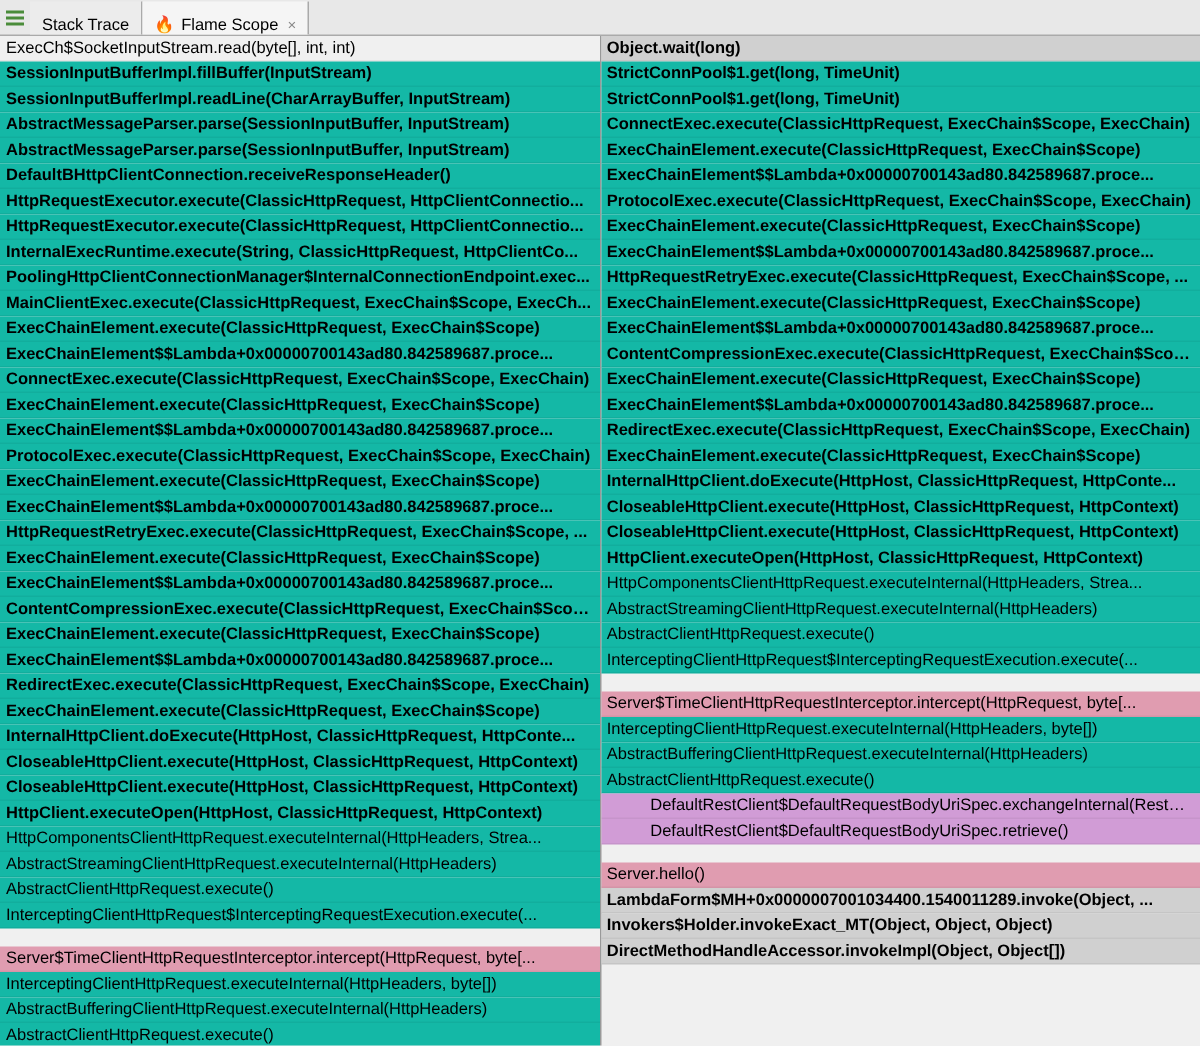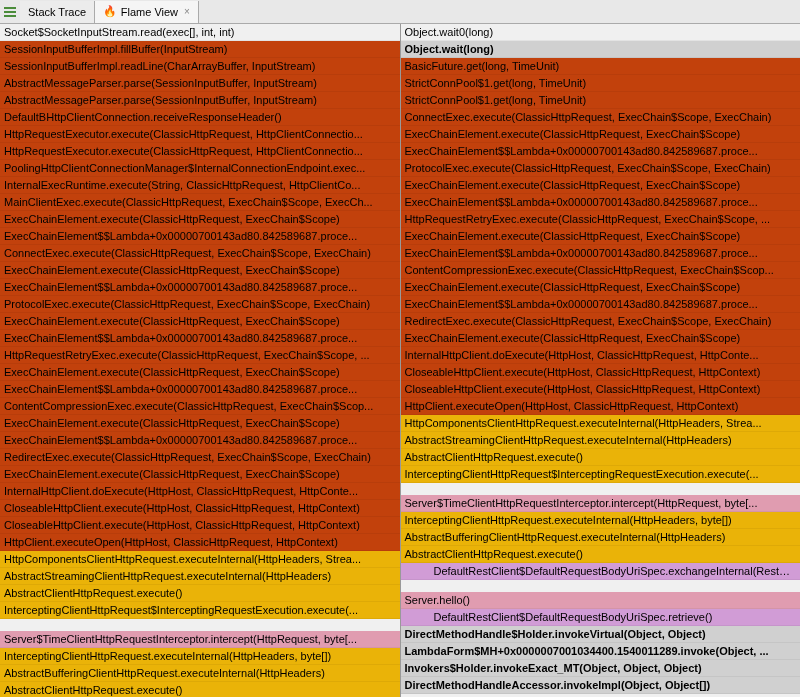--- a/index.html
+++ b/index.html
@@ -33,21 +33,21 @@
       padding: 0 4px;
     }
     .menu-icon span {
       display: block;
       width: 12px;
       height: 2px;
       background: #4a8c3a;
     }
     .tab {
       display: flex;
-      align-items: center;
+      align-items: flex-end;
       height: 22px;
       padding: 0 8px;
       border-right: 1px solid #aaa;
       background: #ececec;
       gap: 4px;
       cursor: pointer;
     }
     .tab.active {
       background: #f5f5f5;
     }
@@ -74,57 +74,57 @@
       height: 17px;
       line-height: 17px;
       padding: 0 4px;
       white-space: nowrap;
       overflow: hidden;
       text-overflow: ellipsis;
       color: #000;
       border-bottom: 1px solid rgba(0,0,0,0.05);
     }
     .c-white { background: #f0f0f0; }
-    .c-green { background: #c2410c; }
-    .c-olive { background: #eab308; }
+    .c-green { background: #14b8a6; font-weight: bold; }
+    .c-olive { background: #14b8a6; }
     .c-pink { background: #e09cb0; margin-top: 12px; }
     .c-purple { background: #d19cd6; padding-left: 33px; }
     .c-gray { background: #d0d0d0; font-weight: bold; }
   </style>
 </head>
 <body>
 
 <div class="tab-bar">
   <div class="menu-icon">
     <span></span>
       <span></span>
       <span></span>
   </div>
   <div class="tab">
     <span>Stack Trace</span>
   </div>
   <div class="tab active">
     <span class="flame-icon">🔥</span>
-    <span>Flame View</span>
+    <span>Flame Scope</span>
     <span class="tab-close">×</span>
   </div>
 </div>
 
 <div class="grid">
   <div class="col" id="col-left">
-      <div class="row c-white">Socket$SocketInputStream.read(exec[], int, int)</div>
+      <div class="row c-white">ExecCh$SocketInputStream.read(byte[], int, int)</div>
       <div class="row c-green">SessionInputBufferImpl.fillBuffer(InputStream)</div>
       <div class="row c-green">SessionInputBufferImpl.readLine(CharArrayBuffer, InputStream)</div>
       <div class="row c-green">AbstractMessageParser.parse(SessionInputBuffer, InputStream)</div>
       <div class="row c-green">AbstractMessageParser.parse(SessionInputBuffer, InputStream)</div>
       <div class="row c-green">DefaultBHttpClientConnection.receiveResponseHeader()</div>
       <div class="row c-green">HttpRequestExecutor.execute(ClassicHttpRequest, HttpClientConnectio...</div>
       <div class="row c-green">HttpRequestExecutor.execute(ClassicHttpRequest, HttpClientConnectio...</div>
+      <div class="row c-green">InternalExecRuntime.execute(String, ClassicHttpRequest, HttpClientCo...</div>
       <div class="row c-green">PoolingHttpClientConnectionManager$InternalConnectionEndpoint.exec...</div>
-      <div class="row c-green">InternalExecRuntime.execute(String, ClassicHttpRequest, HttpClientCo...</div>
       <div class="row c-green">MainClientExec.execute(ClassicHttpRequest, ExecChain$Scope, ExecCh...</div>
       <div class="row c-green">ExecChainElement.execute(ClassicHttpRequest, ExecChain$Scope)</div>
       <div class="row c-green">ExecChainElement$$Lambda+0x00000700143ad80.842589687.proce...</div>
       <div class="row c-green">ConnectExec.execute(ClassicHttpRequest, ExecChain$Scope, ExecChain)</div>
       <div class="row c-green">ExecChainElement.execute(ClassicHttpRequest, ExecChain$Scope)</div>
       <div class="row c-green">ExecChainElement$$Lambda+0x00000700143ad80.842589687.proce...</div>
       <div class="row c-green">ProtocolExec.execute(ClassicHttpRequest, ExecChain$Scope, ExecChain)</div>
       <div class="row c-green">ExecChainElement.execute(ClassicHttpRequest, ExecChain$Scope)</div>
       <div class="row c-green">ExecChainElement$$Lambda+0x00000700143ad80.842589687.proce...</div>
       <div class="row c-green">HttpRequestRetryExec.execute(ClassicHttpRequest, ExecChain$Scope, ...</div>
@@ -143,23 +143,21 @@
       <div class="row c-olive">AbstractStreamingClientHttpRequest.executeInternal(HttpHeaders)</div>
       <div class="row c-olive">AbstractClientHttpRequest.execute()</div>
       <div class="row c-olive">InterceptingClientHttpRequest$InterceptingRequestExecution.execute(...</div>
       <div class="row c-pink">Server$TimeClientHttpRequestInterceptor.intercept(HttpRequest, byte[...</div>
       <div class="row c-olive">InterceptingClientHttpRequest.executeInternal(HttpHeaders, byte[])</div>
       <div class="row c-olive">AbstractBufferingClientHttpRequest.executeInternal(HttpHeaders)</div>
       <div class="row c-olive">AbstractClientHttpRequest.execute()</div>
       <div class="row c-purple">DefaultRestClient$DefaultRequestBodyUriSpec.exchangeInternal(RestCl...</div>
     </div>
   <div class="col" id="col-right">
-      <div class="row c-white">Object.wait0(long)</div>
       <div class="row c-gray">Object.wait(long)</div>
-      <div class="row c-green">BasicFuture.get(long, TimeUnit)</div>
       <div class="row c-green">StrictConnPool$1.get(long, TimeUnit)</div>
       <div class="row c-green">StrictConnPool$1.get(long, TimeUnit)</div>
       <div class="row c-green">ConnectExec.execute(ClassicHttpRequest, ExecChain$Scope, ExecChain)</div>
       <div class="row c-green">ExecChainElement.execute(ClassicHttpRequest, ExecChain$Scope)</div>
       <div class="row c-green">ExecChainElement$$Lambda+0x00000700143ad80.842589687.proce...</div>
       <div class="row c-green">ProtocolExec.execute(ClassicHttpRequest, ExecChain$Scope, ExecChain)</div>
       <div class="row c-green">ExecChainElement.execute(ClassicHttpRequest, ExecChain$Scope)</div>
       <div class="row c-green">ExecChainElement$$Lambda+0x00000700143ad80.842589687.proce...</div>
       <div class="row c-green">HttpRequestRetryExec.execute(ClassicHttpRequest, ExecChain$Scope, ...</div>
       <div class="row c-green">ExecChainElement.execute(ClassicHttpRequest, ExecChain$Scope)</div>
@@ -175,20 +173,19 @@
       <div class="row c-green">HttpClient.executeOpen(HttpHost, ClassicHttpRequest, HttpContext)</div>
       <div class="row c-olive">HttpComponentsClientHttpRequest.executeInternal(HttpHeaders, Strea...</div>
       <div class="row c-olive">AbstractStreamingClientHttpRequest.executeInternal(HttpHeaders)</div>
       <div class="row c-olive">AbstractClientHttpRequest.execute()</div>
       <div class="row c-olive">InterceptingClientHttpRequest$InterceptingRequestExecution.execute(...</div>
       <div class="row c-pink">Server$TimeClientHttpRequestInterceptor.intercept(HttpRequest, byte[...</div>
       <div class="row c-olive">InterceptingClientHttpRequest.executeInternal(HttpHeaders, byte[])</div>
       <div class="row c-olive">AbstractBufferingClientHttpRequest.executeInternal(HttpHeaders)</div>
       <div class="row c-olive">AbstractClientHttpRequest.execute()</div>
       <div class="row c-purple">DefaultRestClient$DefaultRequestBodyUriSpec.exchangeInternal(RestCl...</div>
+      <div class="row c-purple">DefaultRestClient$DefaultRequestBodyUriSpec.retrieve()</div>
       <div class="row c-pink">Server.hello()</div>
-      <div class="row c-purple">DefaultRestClient$DefaultRequestBodyUriSpec.retrieve()</div>
-      <div class="row c-gray">DirectMethodHandle$Holder.invokeVirtual(Object, Object)</div>
       <div class="row c-gray">LambdaForm$MH+0x0000007001034400.1540011289.invoke(Object, ...</div>
       <div class="row c-gray">Invokers$Holder.invokeExact_MT(Object, Object, Object)</div>
       <div class="row c-gray">DirectMethodHandleAccessor.invokeImpl(Object, Object[])</div>
     </div>
 </div>
 
 </body></html>

